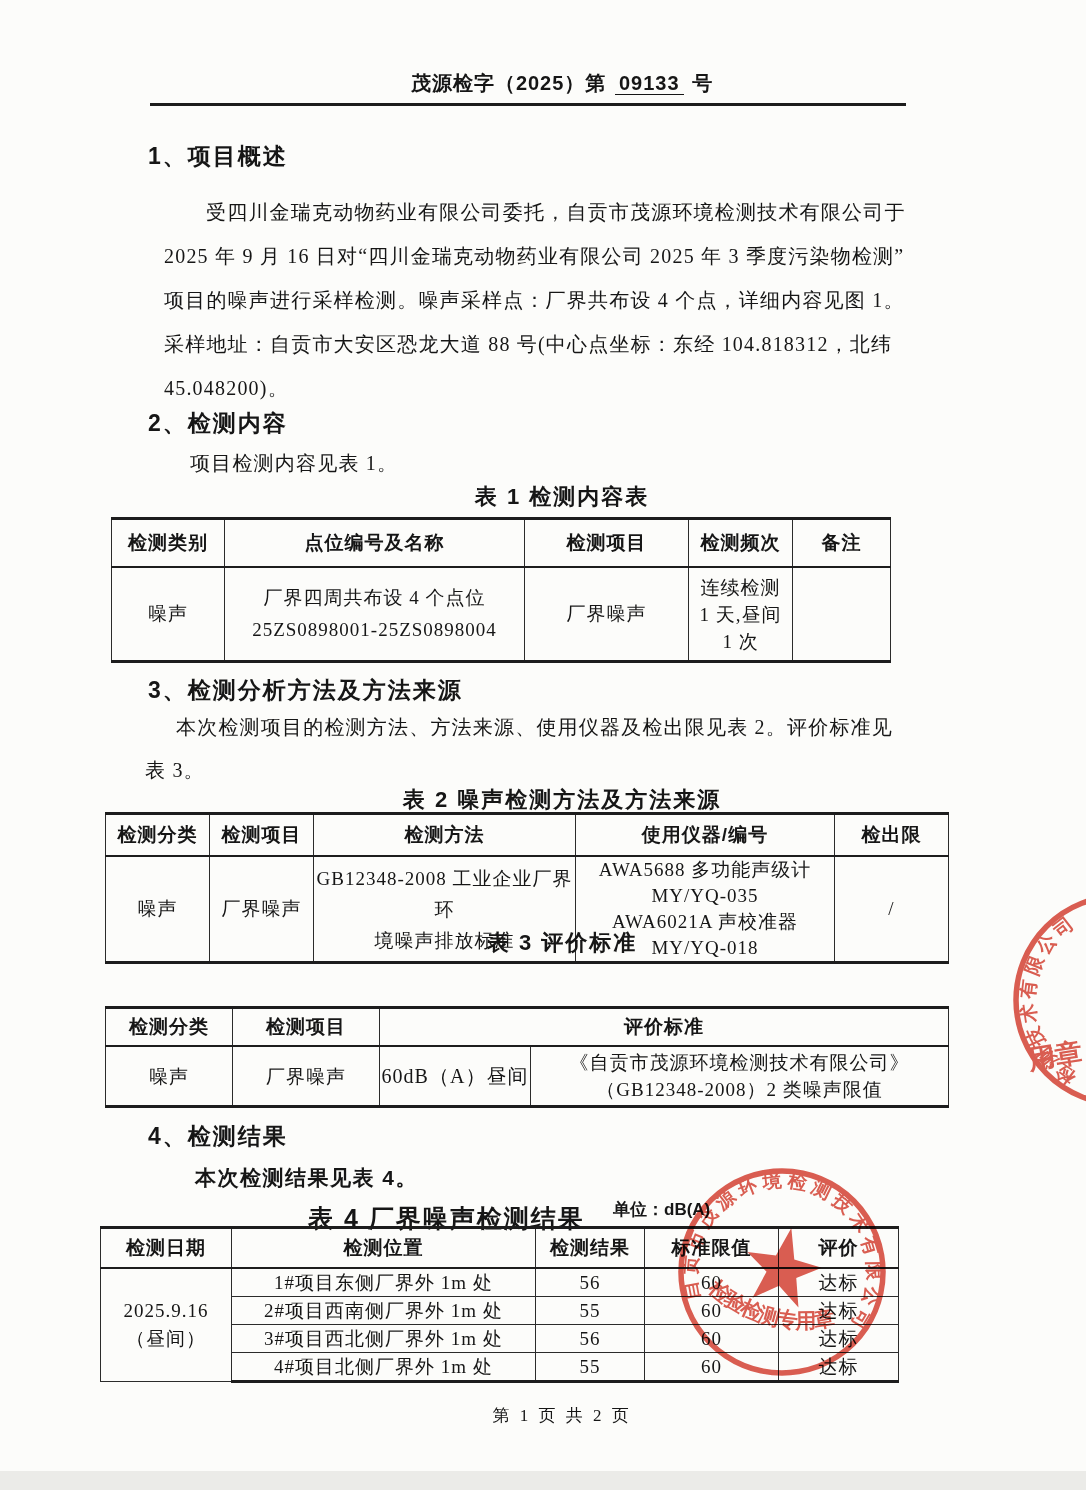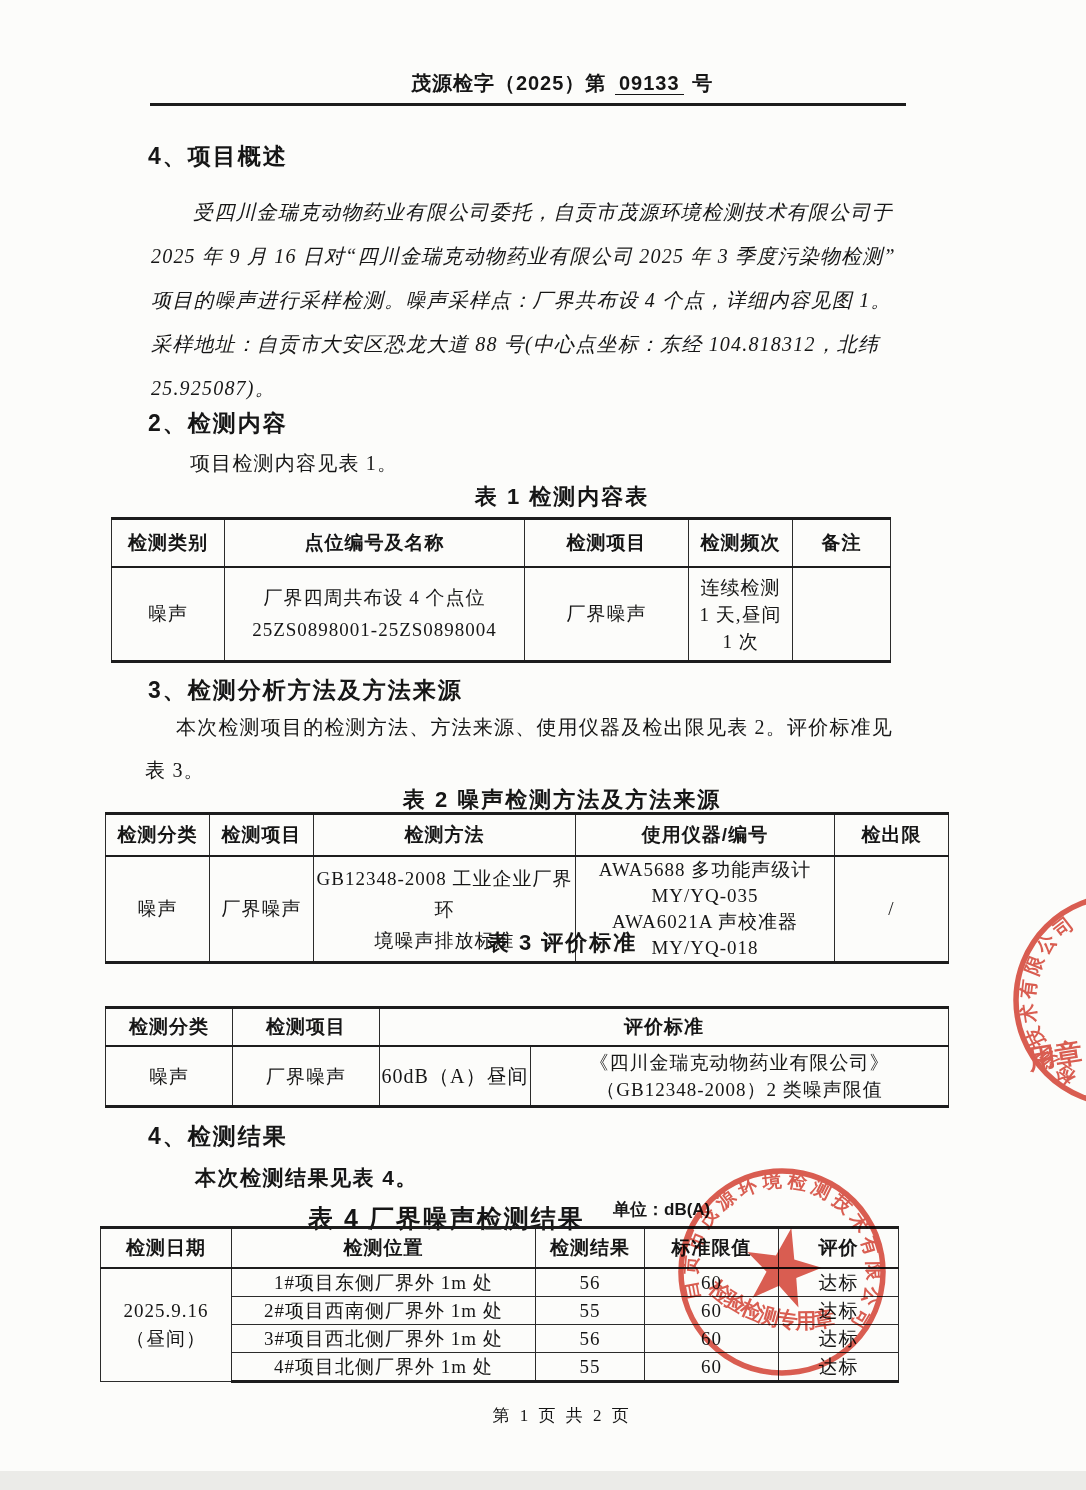--- a/index.html
+++ b/index.html
@@ -16,21 +16,21 @@
   #docnum .num {border-bottom:1.6px solid #161616; padding:0 4px; margin:0 2px;}
   #rule {top:103px; left:150px; width:756px; height:3px; background:#1c1c1c;}
 
   .h-sec {font-size:23px; letter-spacing:2px;}
   #s1-h {top:141px; left:148px;}
   #s2-h {top:408px; left:148px;}
   #s3-h {top:675px; left:148px;}
   #s4-h {top:1121px; left:148px;}
 
   .bline {font-size:20px; letter-spacing:1.2px; white-space:nowrap;}
-  #para1 {top:190px; left:151px; width:780px;font-style:italic;}
+  #para1 {top:190px; left:164px; width:780px;}
   #para1 .bline {height:44px; line-height:44px;}
   #para1 .indent {padding-left:42px;}
   #s2-intro {top:450px; left:190px;}
   #s3-l1 {top:714px; left:176px;}
   #s3-l2 {top:757px; left:145px;}
   #s4-intro {top:1164px; left:195px; font-size:21px; letter-spacing:1.5px;}
 
   .tbl-title {font-size:22px; letter-spacing:2px;}
   #t1-title {top:482px;}
   #t2-title {top:785px;}
@@ -74,27 +74,27 @@
 
 <div class="page">
 
   <div class="abs center hei" id="docnum">
     <span>茂源检字（2025）第</span>
     <span class="num">09133</span>
     <span>号</span>
   </div>
   <div class="abs" id="rule"></div>
 
-  <div class="abs hei h-sec" id="s1-h">4、项目概述</div>
+  <div class="abs hei h-sec" id="s1-h">1、项目概述</div>
   <div class="abs" id="para1">
     <div class="bline indent">受四川金瑞克动物药业有限公司委托，自贡市茂源环境检测技术有限公司于</div>
     <div class="bline">2025 年 9 月 16 日对“四川金瑞克动物药业有限公司 2025 年 3 季度污染物检测”</div>
     <div class="bline">项目的噪声进行采样检测。噪声采样点：厂界共布设 4 个点，详细内容见图 1。</div>
     <div class="bline">采样地址：自贡市大安区恐龙大道 88 号(中心点坐标：东经 104.818312，北纬</div>
-    <div class="bline">25.925087)。</div>
+    <div class="bline">45.048200)。</div>
   </div>
 
   <div class="abs hei h-sec" id="s2-h">2、检测内容</div>
   <div class="abs bline" id="s2-intro">项目检测内容见表 1。</div>
   <div class="abs center hei tbl-title" id="t1-title">表 1 检测内容表</div>
 
   <table class="abs tbl" id="table1">
     <colgroup>
         <col style="width:113px">
         <col style="width:300px">
@@ -179,21 +179,21 @@
         <tr>
       <th>检测分类</th>
       <th>检测项目</th>
       <th colspan="2">评价标准</th>
     </tr>
     <tr class="last">
       <td>噪声</td>
       <td>厂界噪声</td>
       <td style="font-size:20px;">60dB（A）昼间</td>
       <td>
-        <div>《四川金瑞克动物药业有限公司》</div>
+        <div>《自贡市茂源环境检测技术有限公司》</div>
         <div>（GB12348-2008）2 类噪声限值</div>
       </td>
     </tr>
   </tbody>
     </table>
 
   <div class="abs hei h-sec" id="s4-h">4、检测结果</div>
   <div class="abs hei" id="s4-intro">本次检测结果见表 4。</div>
   <div class="abs" id="t4-titlerow">
     <span class="hei" id="t4-title">表 4 厂界噪声检测结果</span>

